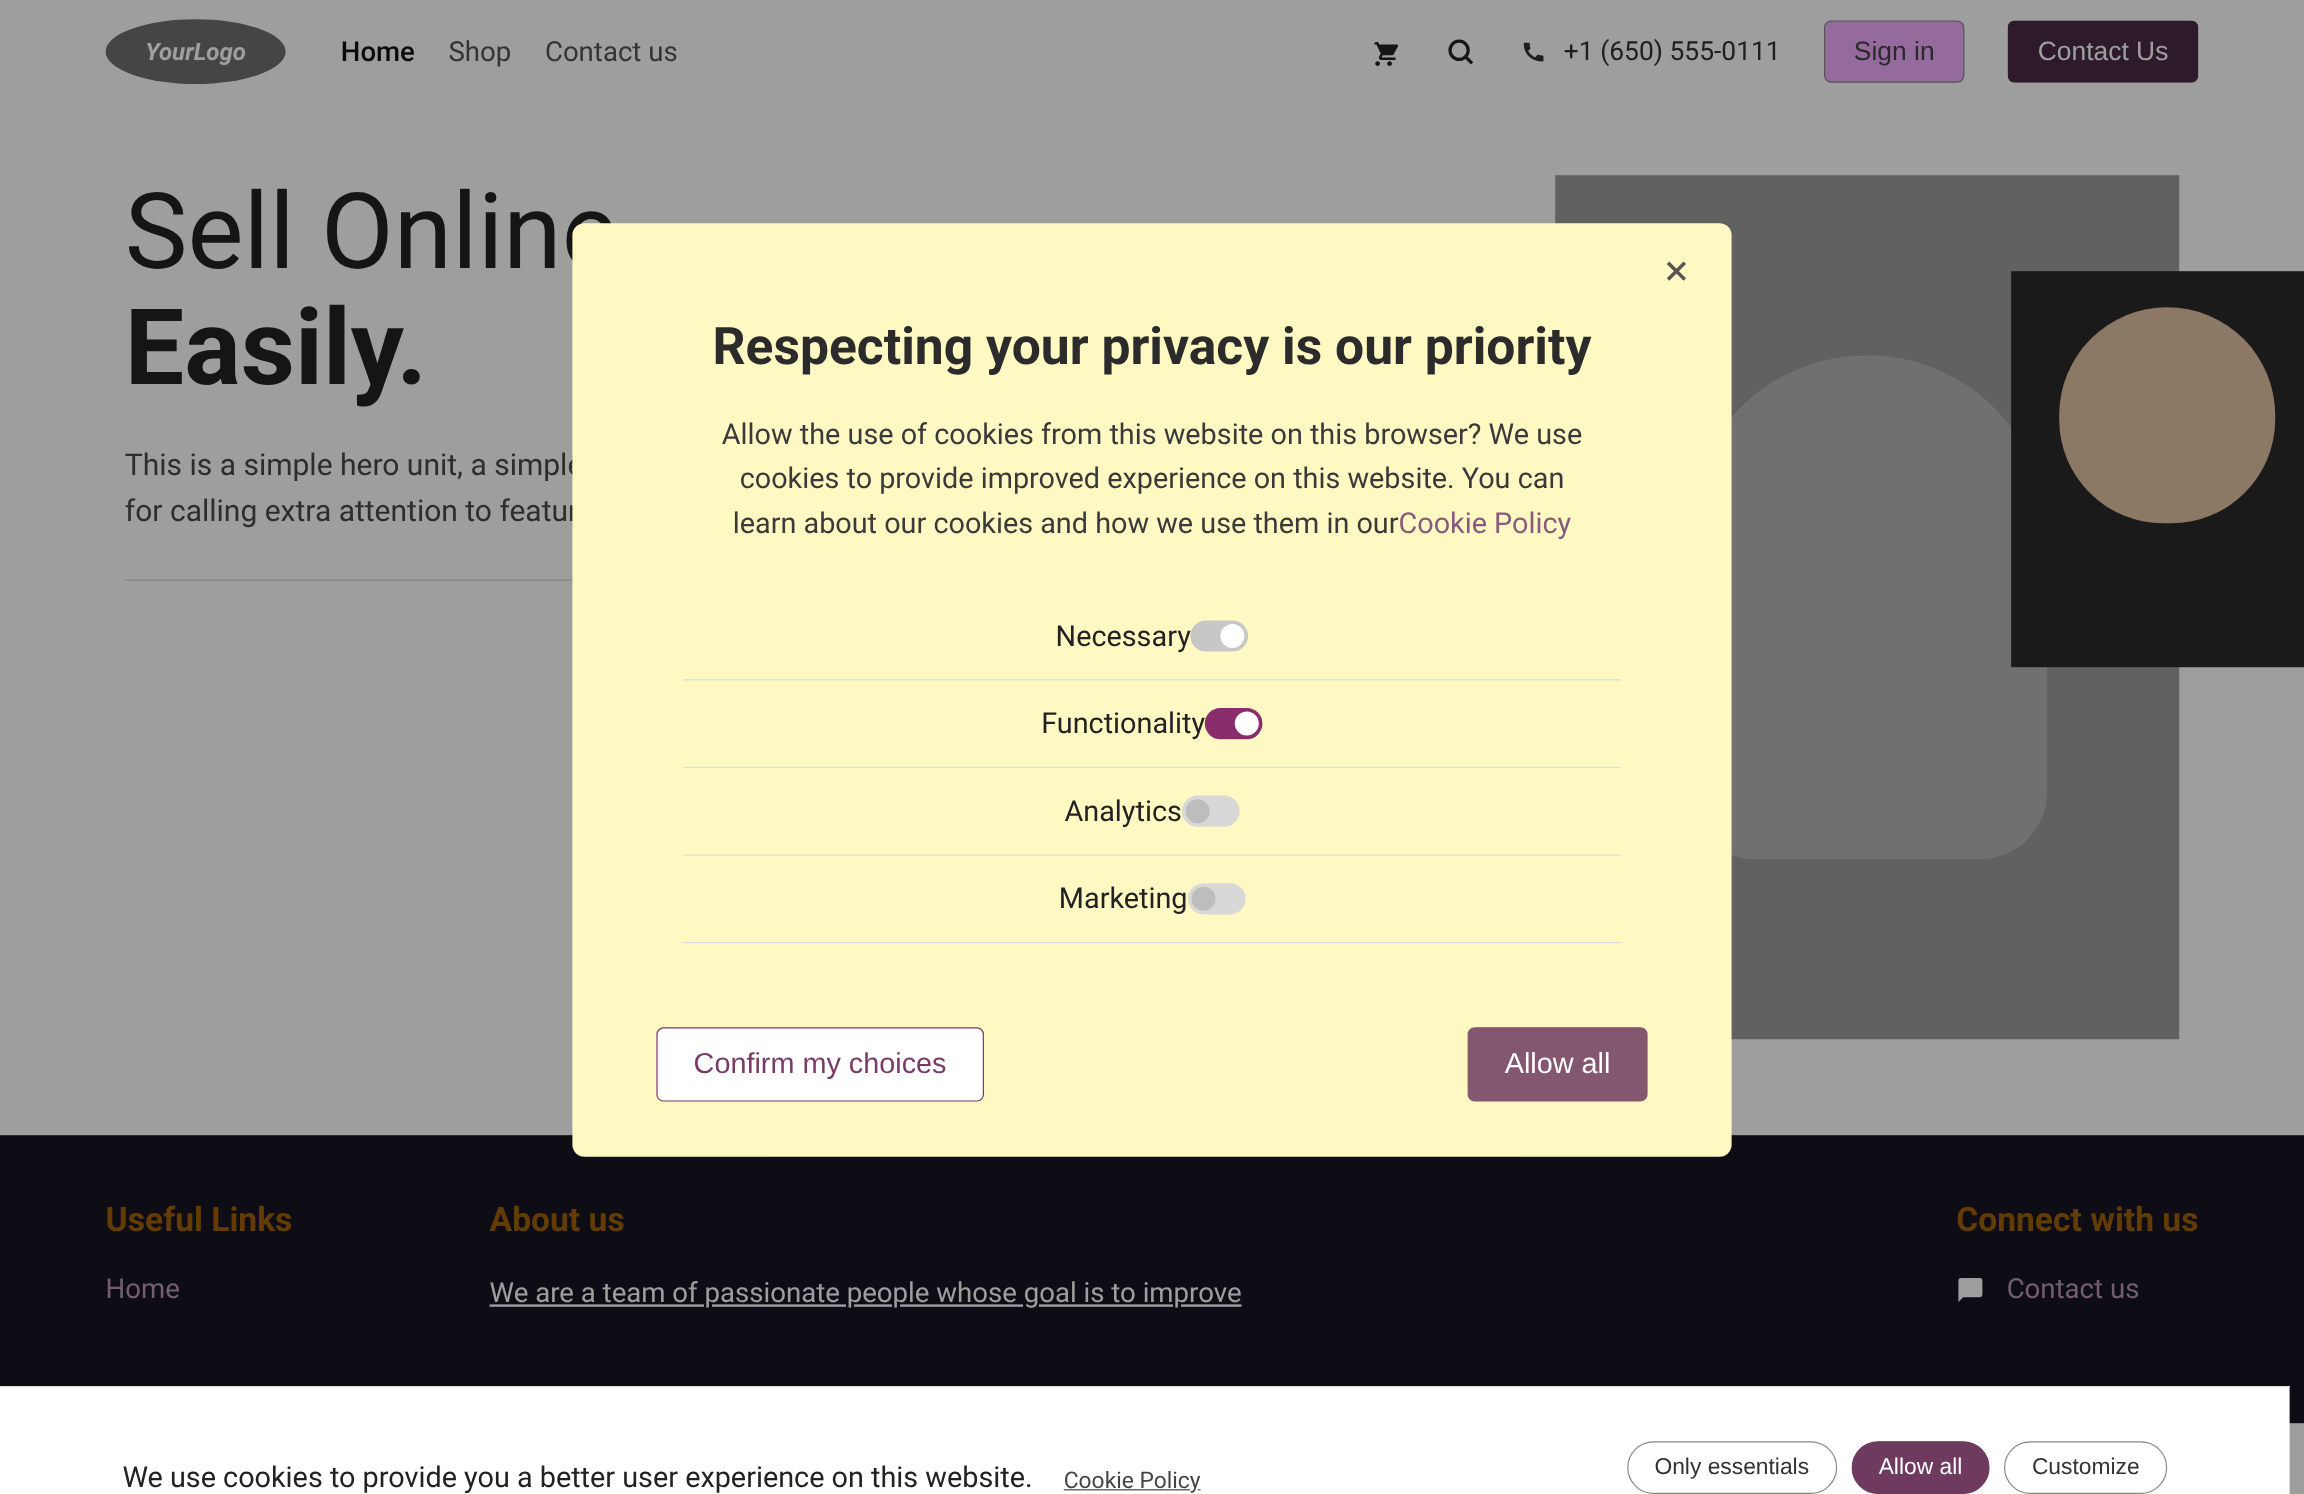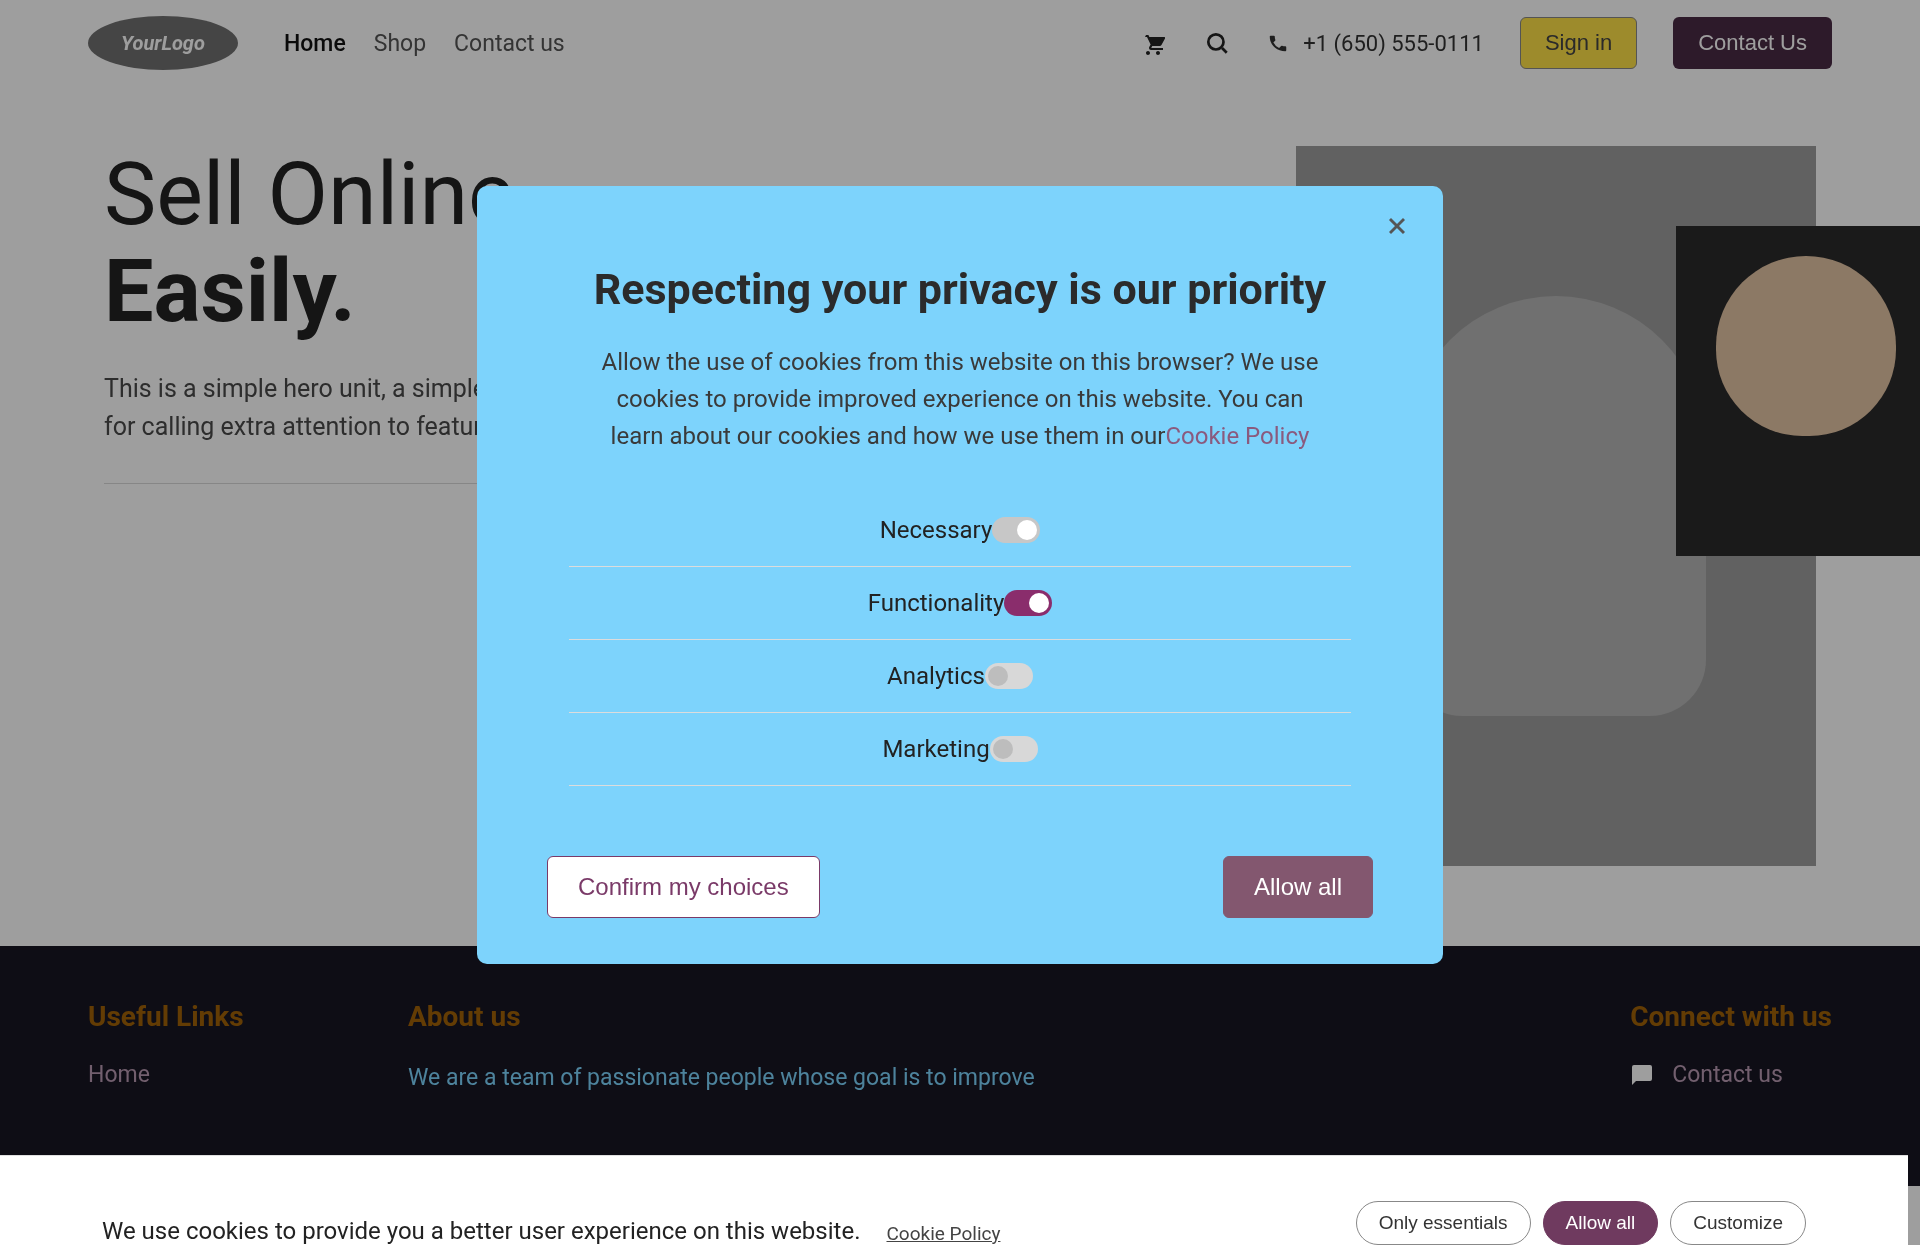--- a/index.html
+++ b/index.html
@@ -55,21 +55,21 @@
   cursor: pointer;
 }
 .phone-group { display: flex; align-items: center; gap: 14px; font-size: 22px; color: #333; }
 .btn {
   border-radius: 6px;
   font-size: 22px;
   padding: 12px 24px;
   cursor: pointer;
   border: 1px solid transparent;
 }
-.btn-outline { background: #fde047; border: 1px solid #888; color: #444; }
+.btn-outline { background: #f0abfc; border: 1px solid #888; color: #444; }
 .btn-primary { background: #4a2b45; color: #fff; }
 
 .hero {
   display: flex;
   padding: 60px 104px 80px 104px;
   gap: 40px;
   position: relative;
 }
 .hero-left { max-width: 720px; }
 .hero h1 {
@@ -140,21 +140,21 @@
 
 .footer {
   background: #171523;
   color: #ccc;
   padding: 54px 88px 90px 88px;
   display: flex;
   gap: 90px;
 }
 .footer h3 { color: #a16207; font-size: 28px; margin-bottom: 28px; }
 .footer a { color: #b99ab2; text-decoration: none; font-size: 23px; }
-.footer p { font-size: 23px; color: #7dd3fc; line-height: 1.5; }
+.footer p { font-size: 23px; color: #ffffff; line-height: 1.5; text-decoration: underline; }
 .footer-col.links { width: 230px; }
 .footer-col.about { width: 700px; }
 .footer-col.connect { margin-left: auto; }
 .connect-row { display: flex; align-items: center; gap: 18px; }
 
 .cookie-bar {
   position: absolute;
   left: 0; right: 12px; bottom: 0;
   height: 90px;
   background: #fff;
@@ -185,21 +185,21 @@
   background: rgba(0,0,0,0.38);
   z-index: 20;
 }
 
 .modal {
   position: absolute;
   width: 966px;
   left: 50%;
   top: 186px;
   transform: translateX(-50%);
-  background: #7dd3fc;
+  background: #fef9c3;
   border-radius: 10px;
   z-index: 40;
   padding: 40px 0 46px 0;
 }
 .modal-close {
   position: absolute;
   top: 26px;
   right: 30px;
   width: 30px;
   height: 30px;

